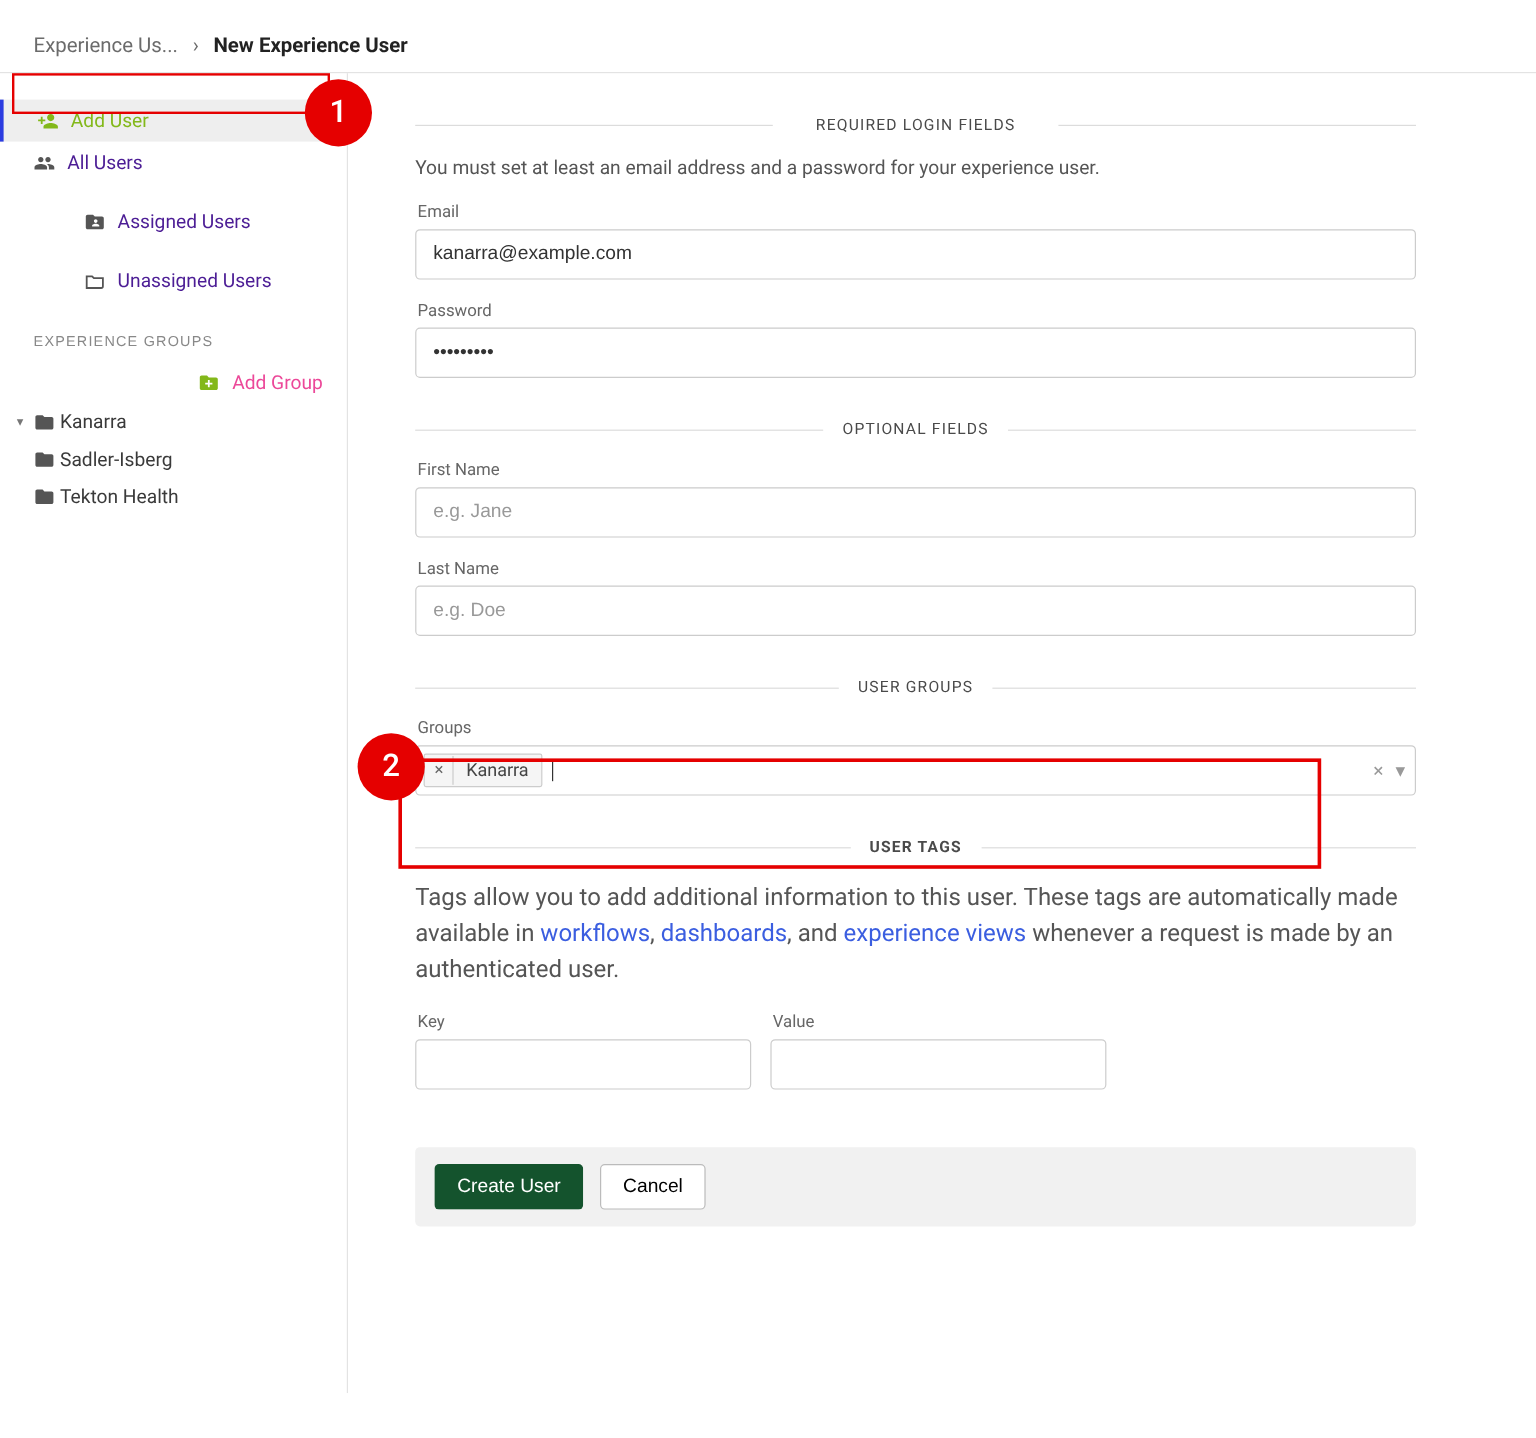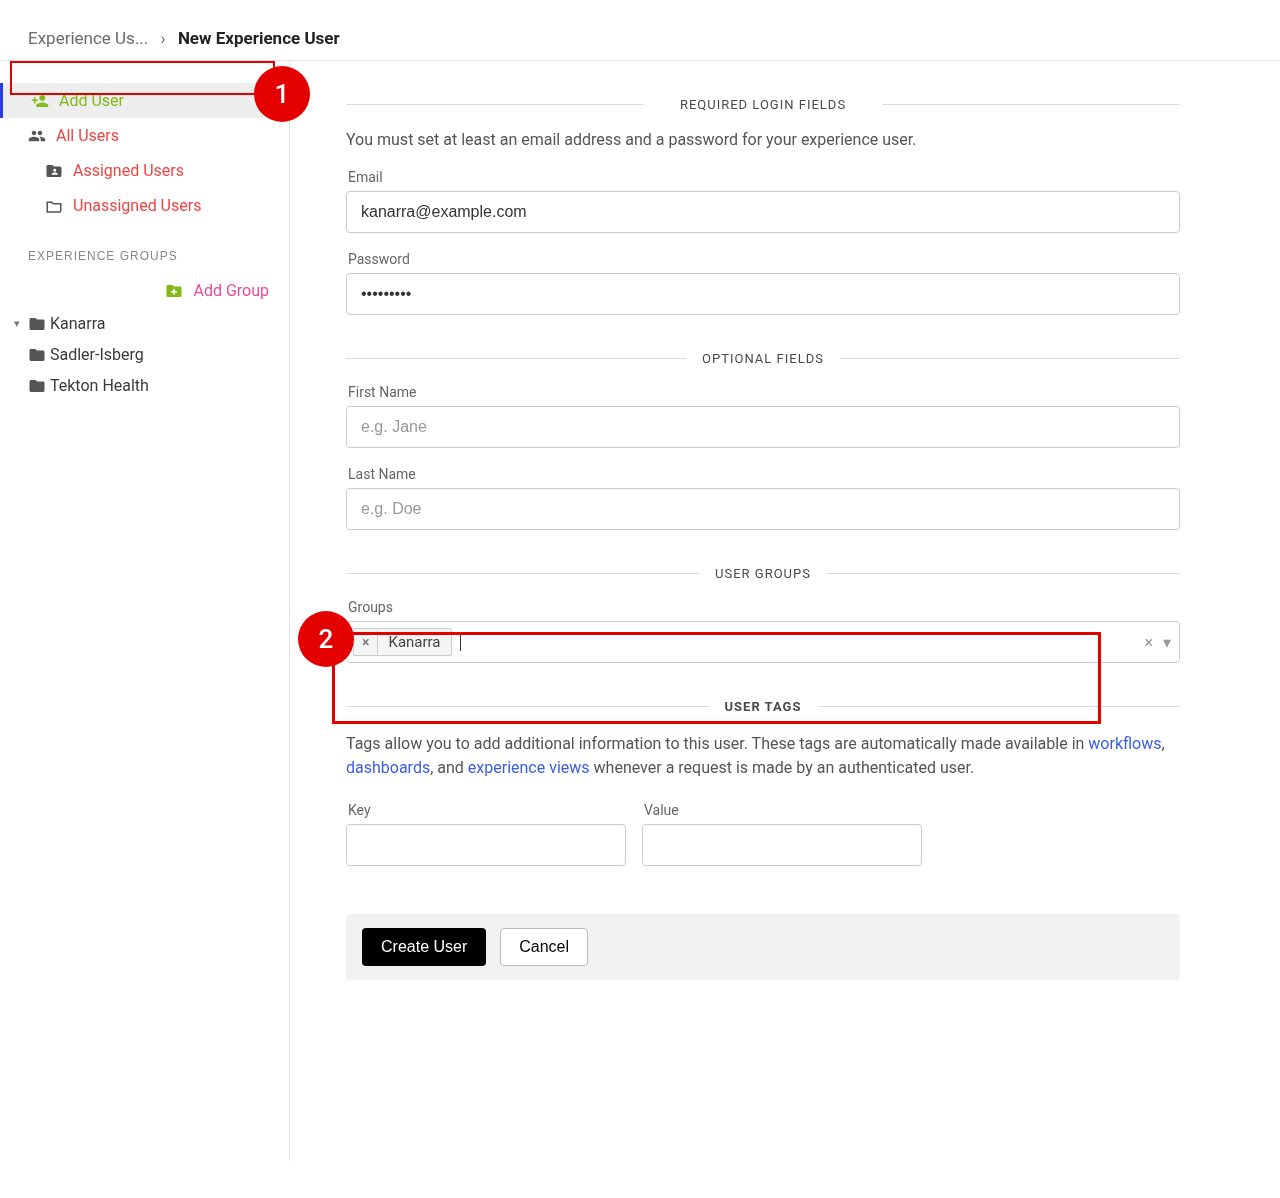--- a/index.html
+++ b/index.html
@@ -3,25 +3,25 @@
 <meta charset="utf-8">
 <style>
   * { box-sizing: border-box; }
   html, body { margin:0; padding:0; font-family: -apple-system, BlinkMacSystemFont, "Segoe UI", Roboto, "Helvetica Neue", Arial, sans-serif; color:#333; background:#fff; }
   .page { width:1280px; }
   .breadcrumb { padding: 28px 28px 12px 28px; font-size:17px; color:#6b6b6b; border-bottom:1px solid #e3e3e3; }
   .breadcrumb .crumb-current { color:#222; font-weight:700; }
   .breadcrumb .sep { margin:0 8px; color:#6b6b6b; }
   .body { display:flex; }
   .sidebar { width:290px; padding-top:22px; border-right:1px solid #e3e3e3; min-height:1100px; position:relative; }
-  .s-item { display:flex; align-items:center; padding:8px 20px 8px 28px; font-size:16px; color:#ef4444; cursor:pointer; }
+  .s-item { display:flex; align-items:center; padding:8px 20px 8px 28px; font-size:16px; color:#4c1d95; cursor:pointer; }
   .s-item .ic { width:28px; display:flex; align-items:center; justify-content:flex-start; color:#555; }
   .s-item.active { background:#eee; border-left:3px solid #2b3ce0; color:#83b81a; }
   .s-item.active .ic { color:#83b81a; }
-  .s-item.sub { padding-left:45px; }
+  .s-item.sub { padding-left:70px;margin-top:14px; }
   .sidebar-title { font-family: Liberation Sans, sans-serif; letter-spacing:1px; font-size:12px; color:#888; padding:26px 0 10px 28px; text-transform:uppercase; }
   .add-group { color:#ec4899;justify-content:flex-end; }
   .add-group .ic { color:#83b81a; }
   .tree-row { display:flex; align-items:center; padding:6px 0 6px 14px; font-size:16px; color:#3a3a3a; cursor:pointer; }
   .tree-row .caret { width:14px; color:#777; font-size:11px; }
   .tree-row .ic { width:22px; color:#555; display:flex; align-items:center; }
   .tree-row.child { padding-left:28px; }
   .highlight-box-1 { position:absolute; top:0px; left:10px; width:265px; height:34px; border:2px solid #e50000; pointer-events:none; }
   .step-badge { position:absolute; width:56px; height:56px; border-radius:50%; background:#e50000; color:#fff; display:flex; align-items:center; justify-content:center; font-size:26px; font-weight:500; z-index:5; }
   .badge1 { top:5px; left:254px; }
@@ -36,27 +36,27 @@
   .text-input { width:100%; height:42px; border:1px solid #ccc; border-radius:4px; padding:0 14px; font-size:16px; color:#333; outline:none; }
   .text-input::placeholder { color:#999; }
   .select-box { width:100%; min-height:42px; border:1px solid #ccc; border-radius:4px; padding:4px 6px; display:flex; align-items:center; position:relative; }
   .chip { display:flex; align-items:center; border:1px solid #ccc; border-radius:2px; background:#f5f5f5; font-size:15px; color:#444; }
   .chip .x { padding:4px 8px; border-right:1px solid #ccc; cursor:pointer; font-size:14px; color:#666; }
   .chip .lbl { padding:4px 10px; }
   .cursor-blink { width:1px; height:18px; background:#333; margin-left:8px; }
   .select-controls { position:absolute; right:8px; top:50%; transform:translateY(-50%); display:flex; gap:10px; color:#999; }
   .select-controls span { cursor:pointer; }
   .groups-highlight { position:absolute; border:3px solid #e50000; left:332px; top:632px; width:769px; height:92px; pointer-events:none; }
-  .tags-intro { color:#555; font-size:16px; line-height:1.5; margin-top:4px; }
+  .tags-intro { color:#555; font-size:20px; line-height:1.5; margin-top:4px; }
   .tags-intro a { color:#3b5ee0; text-decoration:none; }
   .kv-row { display:flex; gap:16px; margin-top:4px; }
   .kv-col { flex:0 0 280px; }
   .button-bar { margin-top:48px; background:#f1f1f1; border-radius:4px; padding:14px 16px; display:flex; gap:14px; }
   .btn { height:38px; border-radius:4px; font-size:16px; padding:0 18px; cursor:pointer; border:1px solid transparent; }
-  .btn-primary { background:#000000; color:#fff; }
+  .btn-primary { background:#14532d; color:#fff; }
   .btn-secondary { background:#fff; color:#000000; border:1px solid #bbb; }
   svg { display:block; }
 </style>
 </head>
 <body>
 
 <div class="page">
 
   <div class="breadcrumb">
     <span>Experience Us...</span>

